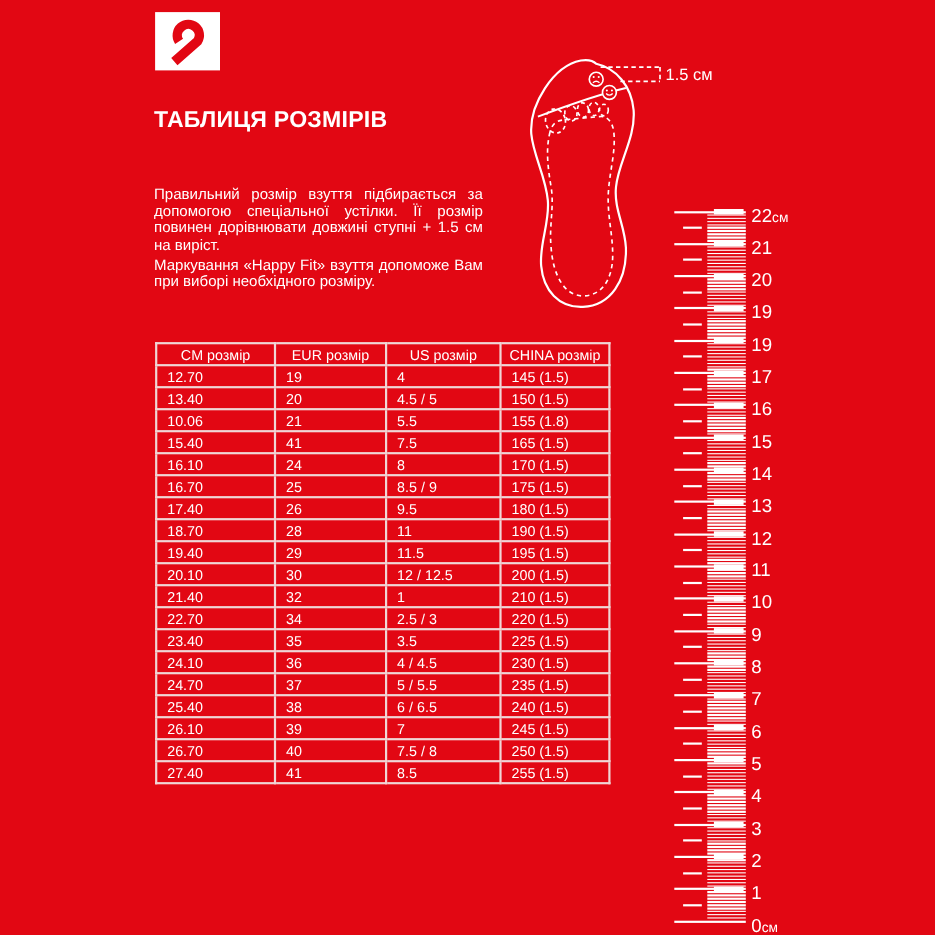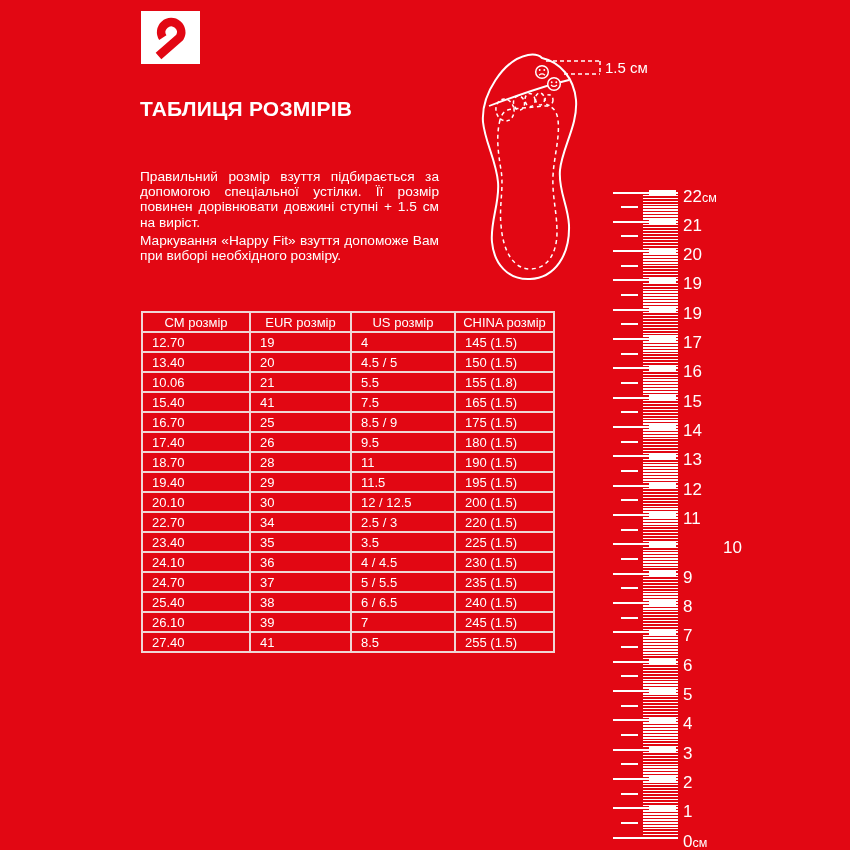--- a/index.html
+++ b/index.html
@@ -274,21 +274,21 @@
       <div class="tick tick-mm" style="top: 343.116px;"></div>
       <div class="tick tick-mm" style="top: 346.048px;"></div>
       <div class="tick tick-mm" style="top: 348.98px;"></div>
       <div class="tick tick-half" style="top: 348.68px;"></div>
       <div class="tick tick-mm" style="top: 351.912px;"></div>
       <div class="tick tick-mm" style="top: 354.844px;"></div>
       <div class="tick tick-mm" style="top: 357.776px;"></div>
       <div class="tick tick-mm" style="top: 360.708px;"></div>
       <div class="tick tick-cm" style="top: 363.34px;"></div>
       <div class="tick tick-cm-bold" style="top: 361.84px;"></div>
-      <div class="ruler-label" style="top: 359.34px; margin-left: 40px;">10</div>
+      <div class="ruler-label" style="top: 359.34px;">10</div>
       <div class="tick tick-mm" style="top: 366.572px;"></div>
       <div class="tick tick-mm" style="top: 369.504px;"></div>
       <div class="tick tick-mm" style="top: 372.436px;"></div>
       <div class="tick tick-mm" style="top: 375.368px;"></div>
       <div class="tick tick-mm" style="top: 378.3px;"></div>
       <div class="tick tick-half" style="top: 378px;"></div>
       <div class="tick tick-mm" style="top: 381.232px;"></div>
       <div class="tick tick-mm" style="top: 384.164px;"></div>
       <div class="tick tick-mm" style="top: 387.096px;"></div>
       <div class="tick tick-mm" style="top: 390.028px;"></div>
@@ -448,20 +448,26 @@
         <td>5.5</td>
         <td>155 (1.8)</td>
       </tr>
       <tr>
         <td>15.40</td>
         <td>41</td>
         <td>7.5</td>
         <td>165 (1.5)</td>
       </tr>
       <tr>
+        <td>16.10</td>
+        <td>24</td>
+        <td>8</td>
+        <td>170 (1.5)</td>
+      </tr>
+      <tr>
         <td>16.70</td>
         <td>25</td>
         <td>8.5 / 9</td>
         <td>175 (1.5)</td>
       </tr>
       <tr>
         <td>17.40</td>
         <td>26</td>
         <td>9.5</td>
         <td>180 (1.5)</td>
@@ -478,20 +484,26 @@
         <td>11.5</td>
         <td>195 (1.5)</td>
       </tr>
       <tr>
         <td>20.10</td>
         <td>30</td>
         <td>12 / 12.5</td>
         <td>200 (1.5)</td>
       </tr>
       <tr>
+        <td>21.40</td>
+        <td>32</td>
+        <td>1</td>
+        <td>210 (1.5)</td>
+      </tr>
+      <tr>
         <td>22.70</td>
         <td>34</td>
         <td>2.5 / 3</td>
         <td>220 (1.5)</td>
       </tr>
       <tr>
         <td>23.40</td>
         <td>35</td>
         <td>3.5</td>
         <td>225 (1.5)</td>
@@ -514,19 +526,25 @@
         <td>6 / 6.5</td>
         <td>240 (1.5)</td>
       </tr>
       <tr>
         <td>26.10</td>
         <td>39</td>
         <td>7</td>
         <td>245 (1.5)</td>
       </tr>
       <tr>
+        <td>26.70</td>
+        <td>40</td>
+        <td>7.5 / 8</td>
+        <td>250 (1.5)</td>
+      </tr>
+      <tr>
         <td>27.40</td>
         <td>41</td>
         <td>8.5</td>
         <td>255 (1.5)</td>
       </tr>
     </tbody>
 </table>
 
 </body></html>

